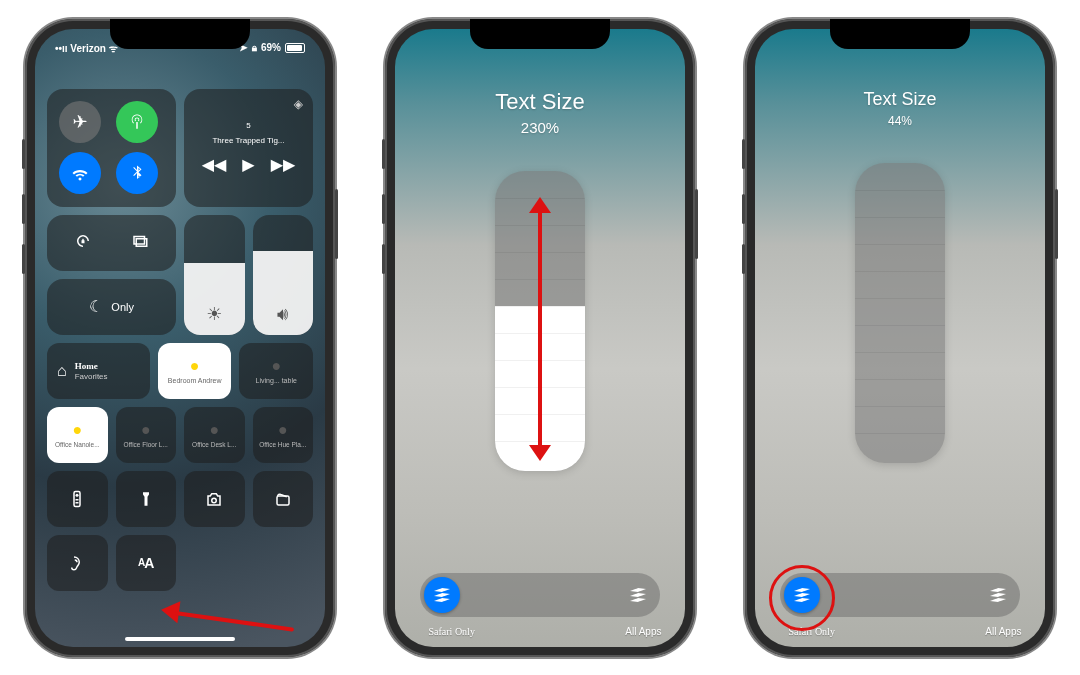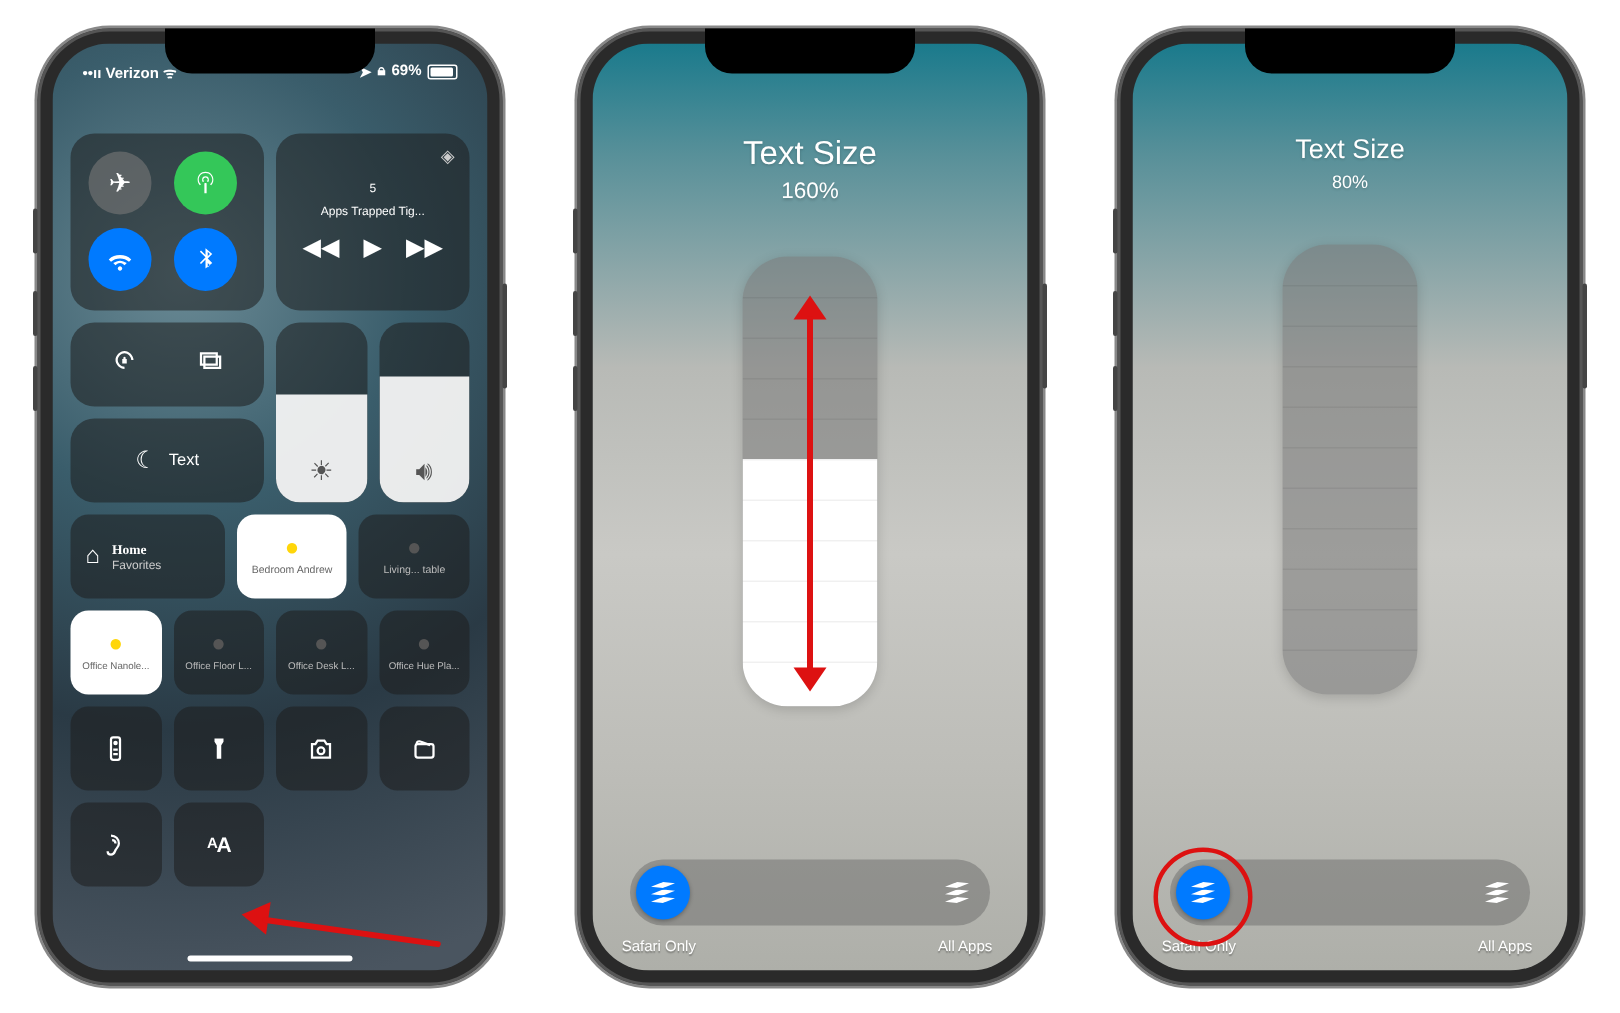--- a/index.html
+++ b/index.html
@@ -209,21 +209,21 @@
     border-radius:1px;
   }
   .stack-ic span:nth-child(1){ top:0; }
   .stack-ic span:nth-child(2){ top:5px; }
   .stack-ic span:nth-child(3){ top:10px; }
 
   .ts-labels {
     position:absolute; bottom:10px; width:255px; display:flex; justify-content:space-between;
     color:#fff; font-size:10px; font-weight:500; text-shadow:0 1px 1px rgba(0,0,0,0.3);
   }
-  .ts-labels span:first-child{ margin-left:2px;}
+  .ts-labels span:first-child{ margin-left:16px;font-family:Liberation Serif, serif;}
   .ts-labels span:last-child{ margin-right:6px;}
 
   
   .arrow-dbl {
     position:absolute; top:180px; left:50%; transform:translateX(-50%);
     width:6px; height:260px; z-index:60;
   }
   .arrow-dbl .shaft { position:absolute; top:12px; bottom:12px; left:1px; width:4px; background:#d11; }
   .arrow-dbl .head-up {
     position:absolute; top:-2px; left:-8px; width:0; height:0;
@@ -283,21 +283,21 @@
               <svg class="icon-svg" viewBox="0 0 24 24">
                   <path d="M12 2l6 5-4 4 4 4-6 5v-8l-4 4-1-1 5-5-5-5 1-1 4 4V2zm2 3v4l2-2-2-2zm0 10v4l2-2-2-2z"></path>
                 </svg>
             </div>
           </div>
         </div>
 
         <div class="tile tile-lg media-tile">
           <span class="airplay-ic">◈</span>
           <span>5</span>
-          <span>Apps Trapped Tig...</span>
+          <span>Three Trapped Tig...</span>
           <div class="media-controls">
             <span>◀◀</span>
             <span>▶</span>
             <span>▶▶</span>
           </div>
         </div>
       </div>
 
       <div class="row-focus">
         <div class="focus-left">
@@ -308,21 +308,21 @@
                 </svg>
             </span>
             <span class="ic">
               <svg class="icon-svg" viewBox="0 0 24 24">
                   <path d="M4 6h14v10H4zM7 9h14v10H7z" fill="none" stroke="#fff" stroke-width="2"></path>
                 </svg>
             </span>
           </div>
           <div class="tile focus-btn">
             <span class="ic">☾</span>
-            <span>Text</span>
+            <span>Only</span>
           </div>
         </div>
         <div class="sliders">
           <div class="slider">
             <div class="slider-fill b60"></div>
             <span class="slider-ic">☀︎</span>
           </div>
           <div class="slider">
             <div class="slider-fill v70"></div>
             <span class="slider-ic">🔊︎</span>
@@ -418,21 +418,21 @@
     <div class="arrow1-head"></div>
     <div class="arrow1-line"></div>
   </div>
 </div>
 
 <div class="phone">
   <div class="notch"></div>
   <div class="screen">
     <div class="ts-bg">
       <div class="ts-title">Text Size</div>
-      <div class="ts-pct">160%</div>
+      <div class="ts-pct">230%</div>
 
       <div class="ts-slider-wrap">
         <div class="ts-fill h55"></div>
         <div class="ts-tick" style="top:9%"></div>
         <div class="ts-tick" style="top:18%"></div>
         <div class="ts-tick" style="top:27%"></div>
         <div class="ts-tick" style="top:36%"></div>
         <div class="ts-tick" style="top:45%"></div>
         <div class="ts-tick" style="top:54%"></div>
         <div class="ts-tick" style="top:63%"></div>
@@ -469,21 +469,21 @@
     <div class="shaft"></div>
     <div class="head-dn"></div>
   </div>
 </div>
 
 <div class="phone">
   <div class="notch"></div>
   <div class="screen">
     <div class="ts-bg">
       <div class="ts-title" style="font-size:18px;">Text Size</div>
-      <div class="ts-pct" style="font-size:12px;">80%</div>
+      <div class="ts-pct" style="font-size:12px;">44%</div>
 
       <div class="ts-slider-wrap">
         <div class="ts-fill h0"></div>
         <div class="ts-tick" style="top:9%"></div>
         <div class="ts-tick" style="top:18%"></div>
         <div class="ts-tick" style="top:27%"></div>
         <div class="ts-tick" style="top:36%"></div>
         <div class="ts-tick" style="top:45%"></div>
         <div class="ts-tick" style="top:54%"></div>
         <div class="ts-tick" style="top:63%"></div>

